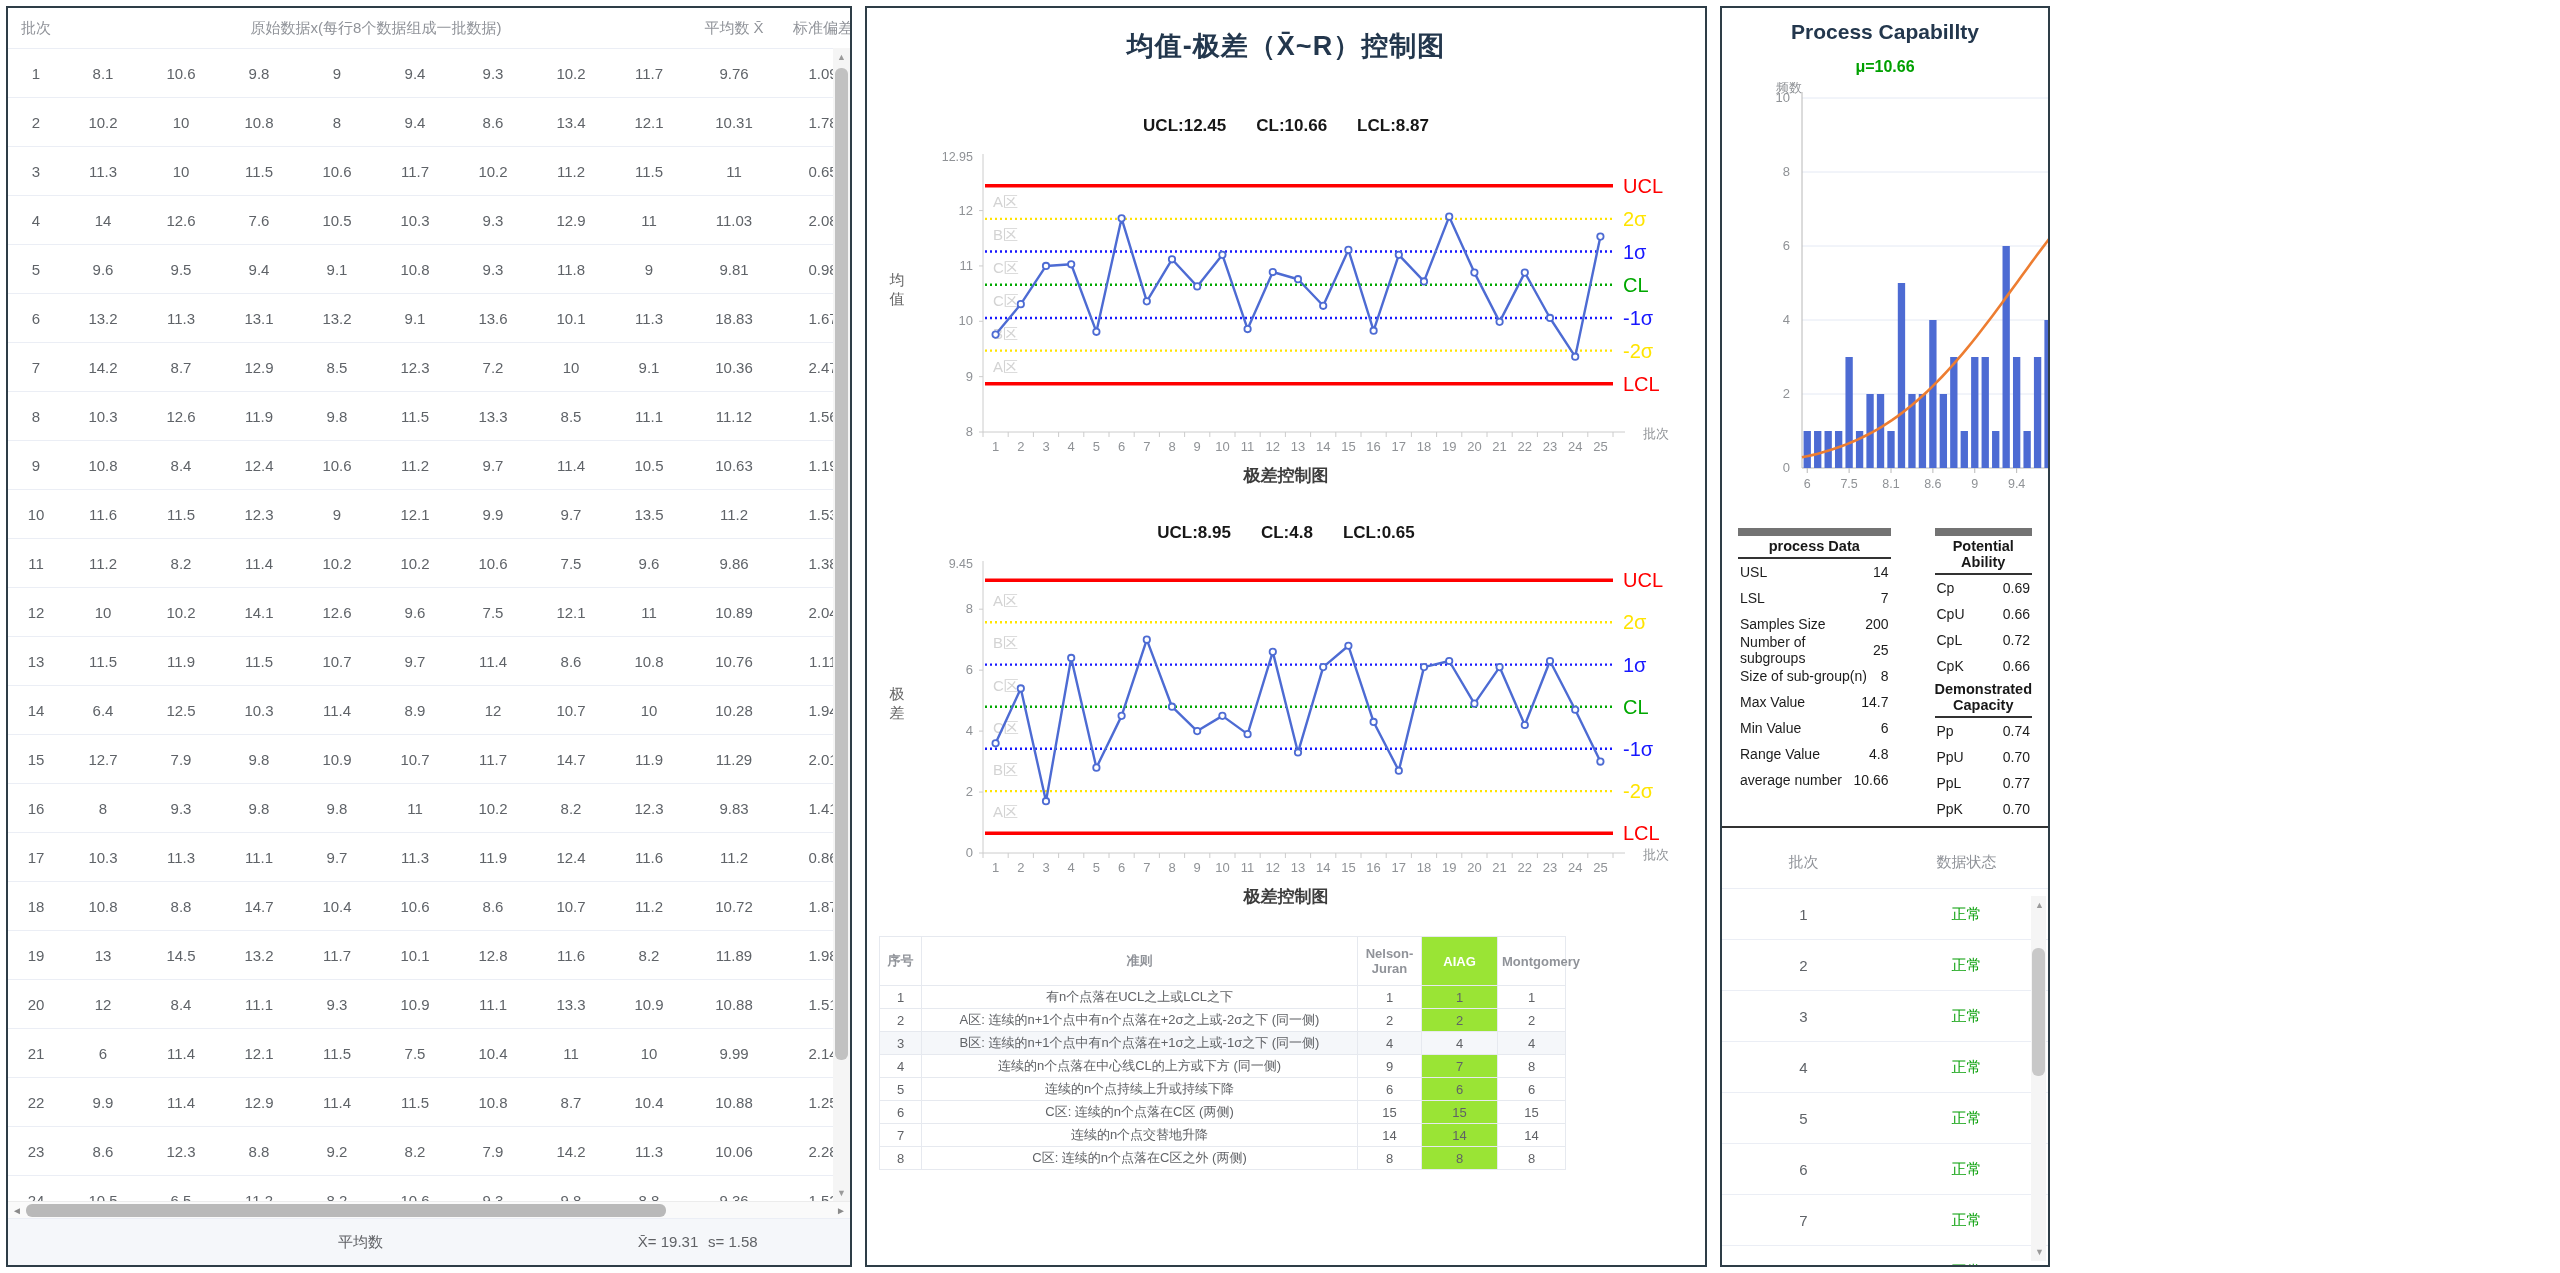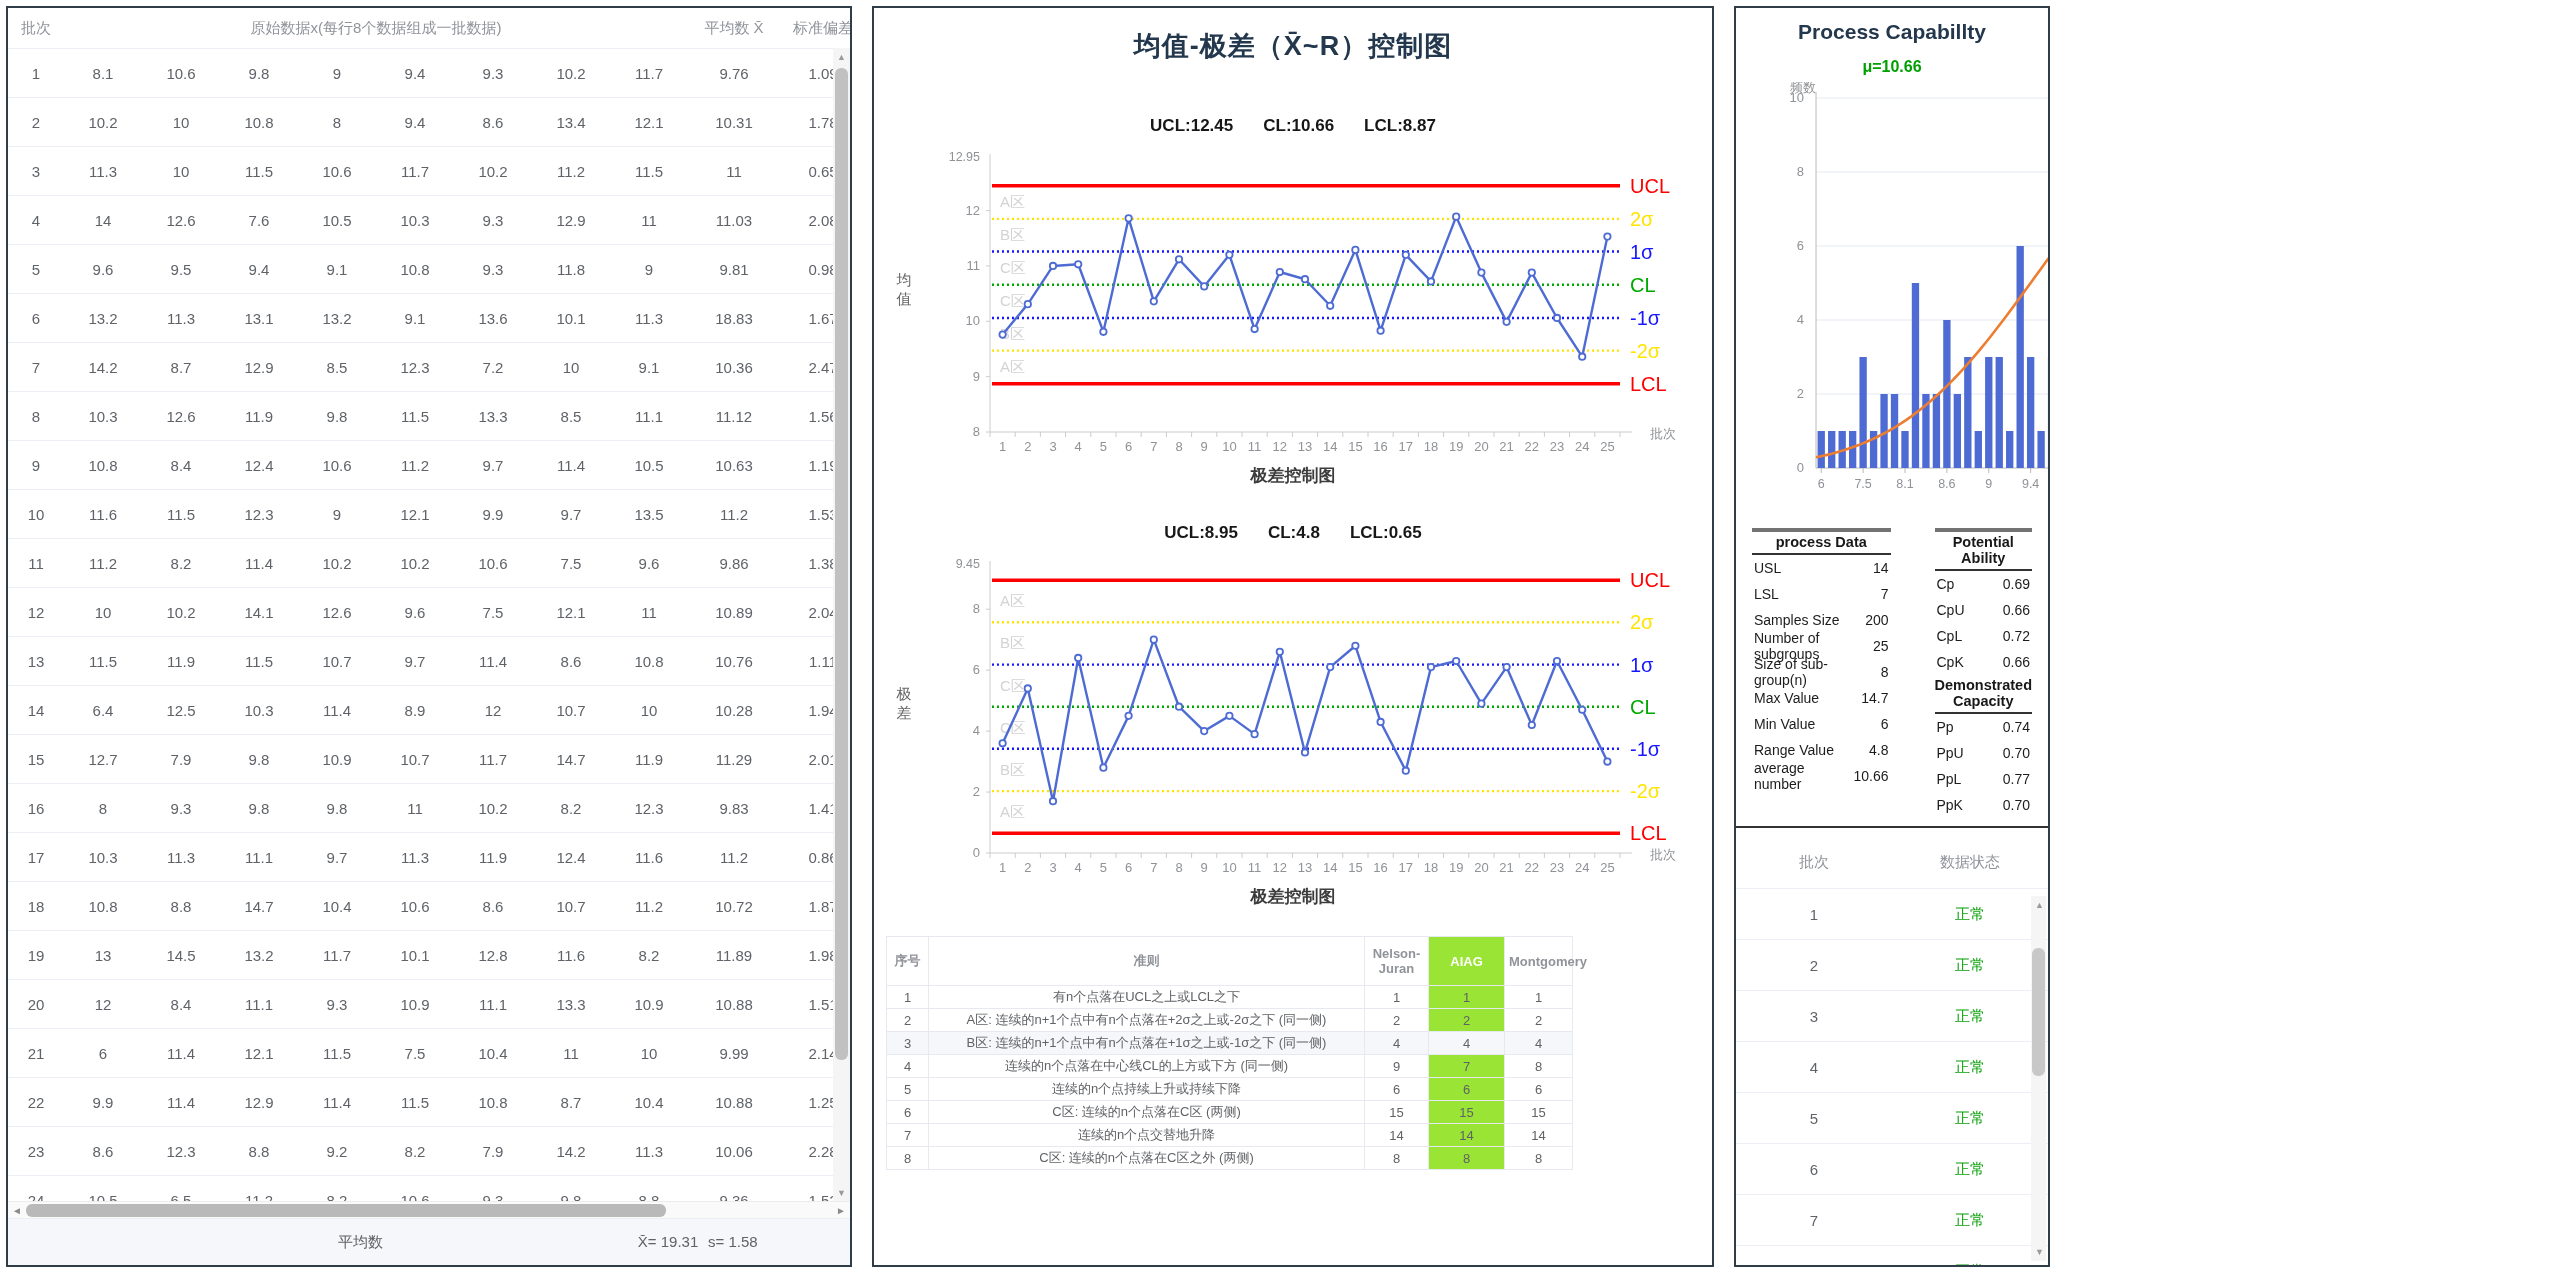--- a/index.html
+++ b/index.html
@@ -1,17 +1,17 @@
 <!DOCTYPE html>
 <html><head>
 <meta charset="utf-8">
 <style>
   html,body{margin:0;padding:0;background:#fff;font-family:"Liberation Sans",sans-serif;}
   body{width:2560px;height:1273px;overflow:hidden;}
-  .app{display:flex;gap:20px;padding:6px;box-sizing:border-box;height:1273px;width:2056px;}
+  .app{display:flex;gap:13px;padding:6px;box-sizing:border-box;height:1273px;width:2056px;}
   .panel{border:2px solid #2e3d47;background:#fff;box-sizing:border-box;position:relative;overflow:hidden;}
   .panel.left{width:846px;}
   .panel.mid{width:842px;}
   .panel.right{flex:1;}
 
   
   .ltable{border-collapse:collapse;table-layout:fixed;width:858px;}
   .ltable th{height:40px;font-size:15px;font-weight:normal;color:#909399;border-bottom:1px solid #ebeef5;padding:0;}
   .ltable td{height:48px;font-size:15px;color:#5f6368;text-align:center;border-bottom:1px solid #ebeef5;padding:0;white-space:nowrap;}
   .l-footer{position:absolute;left:0;right:0;bottom:0;height:46px;background:#f5f7fa;border-top:1px solid #ebeef5;font-size:15px;color:#606266;}
@@ -35,21 +35,21 @@
   .rules th{font-weight:bold;color:#909399;border:1px solid #e6e9ef;padding:2px 4px;height:44px;}
   .rules td{border:1px solid #e6e9ef;padding:0 4px;text-align:center;height:22px;}
   .rules tr.hl td{background:#f5f7fa;}
   .rules .aiag-cell{background:#9ae435;}
   .rules th.aiag-cell{color:#fff;}
 
   
   .r-title{margin-top:12px;text-align:center;font-size:21px;font-weight:bold;color:#23374d;}
   .r-mu{text-align:center;font-size:16px;font-weight:bold;color:#00a000;margin-top:14px;}
   .stats{display:flex;padding:0 16px;margin-top:8px;}
-  .scol{border-top:4px solid #737373;}
+  .scol{border-top:8px solid #737373;}
   .scol.c1{width:352px;margin-right:44px;}
   .scol.c2{flex:1;}
   .stitle{text-align:center;font-weight:bold;font-size:14.5px;color:#181818;border-bottom:2px solid #333;padding:2px 0 3px 0;}
   .srow{display:flex;justify-content:space-between;align-items:center;height:26px;font-size:14px;color:#1c1c1c;padding:0 2px;}
   .status-wrap{position:absolute;left:0;right:0;bottom:0;top:818px;border-top:2px solid #333;padding-top:8px;}
   .stable{width:100%;border-collapse:collapse;table-layout:fixed;}
   .stable th{height:50px;font-size:15px;font-weight:normal;color:#909399;border-bottom:1px solid #ebeef5;}
   .stable td{height:48px;text-align:center;font-size:15px;border-bottom:1px solid #ebeef5;color:#5f6368;}
   .stable td.ok{color:#0da10d;}
   .r-vscroll{position:absolute;top:68px;right:2px;bottom:4px;width:15px;background:#f5f5f5;}

